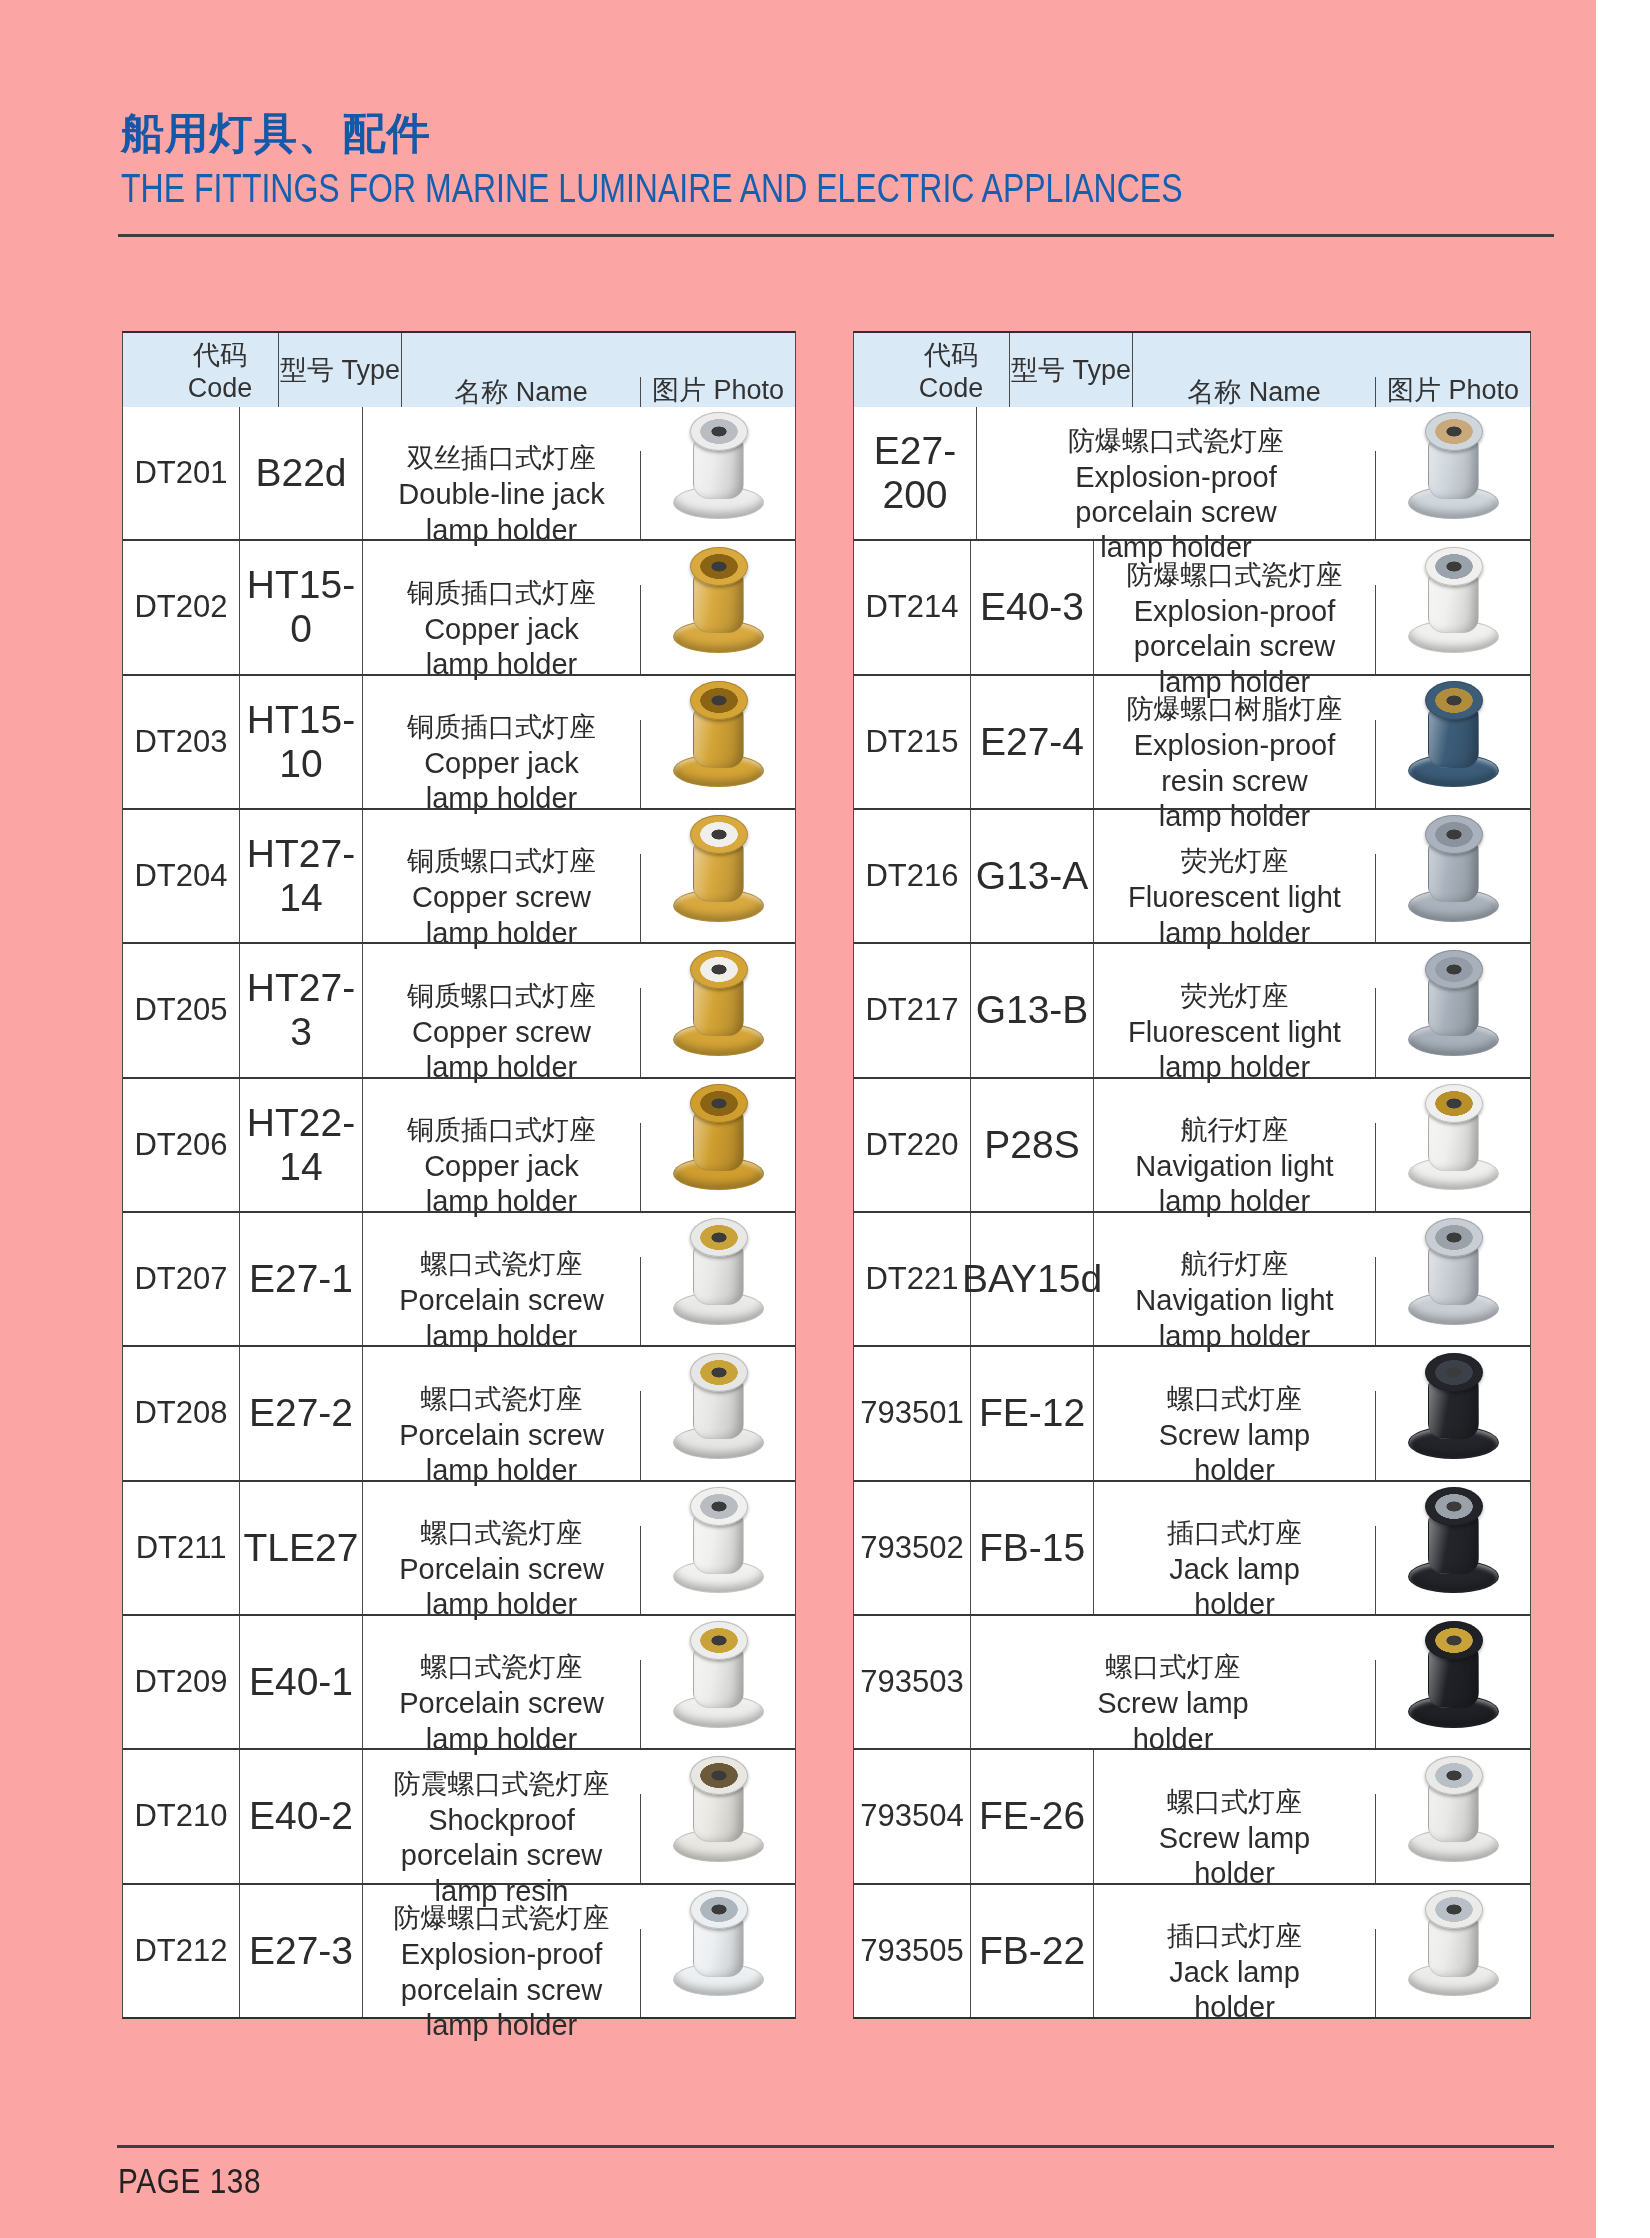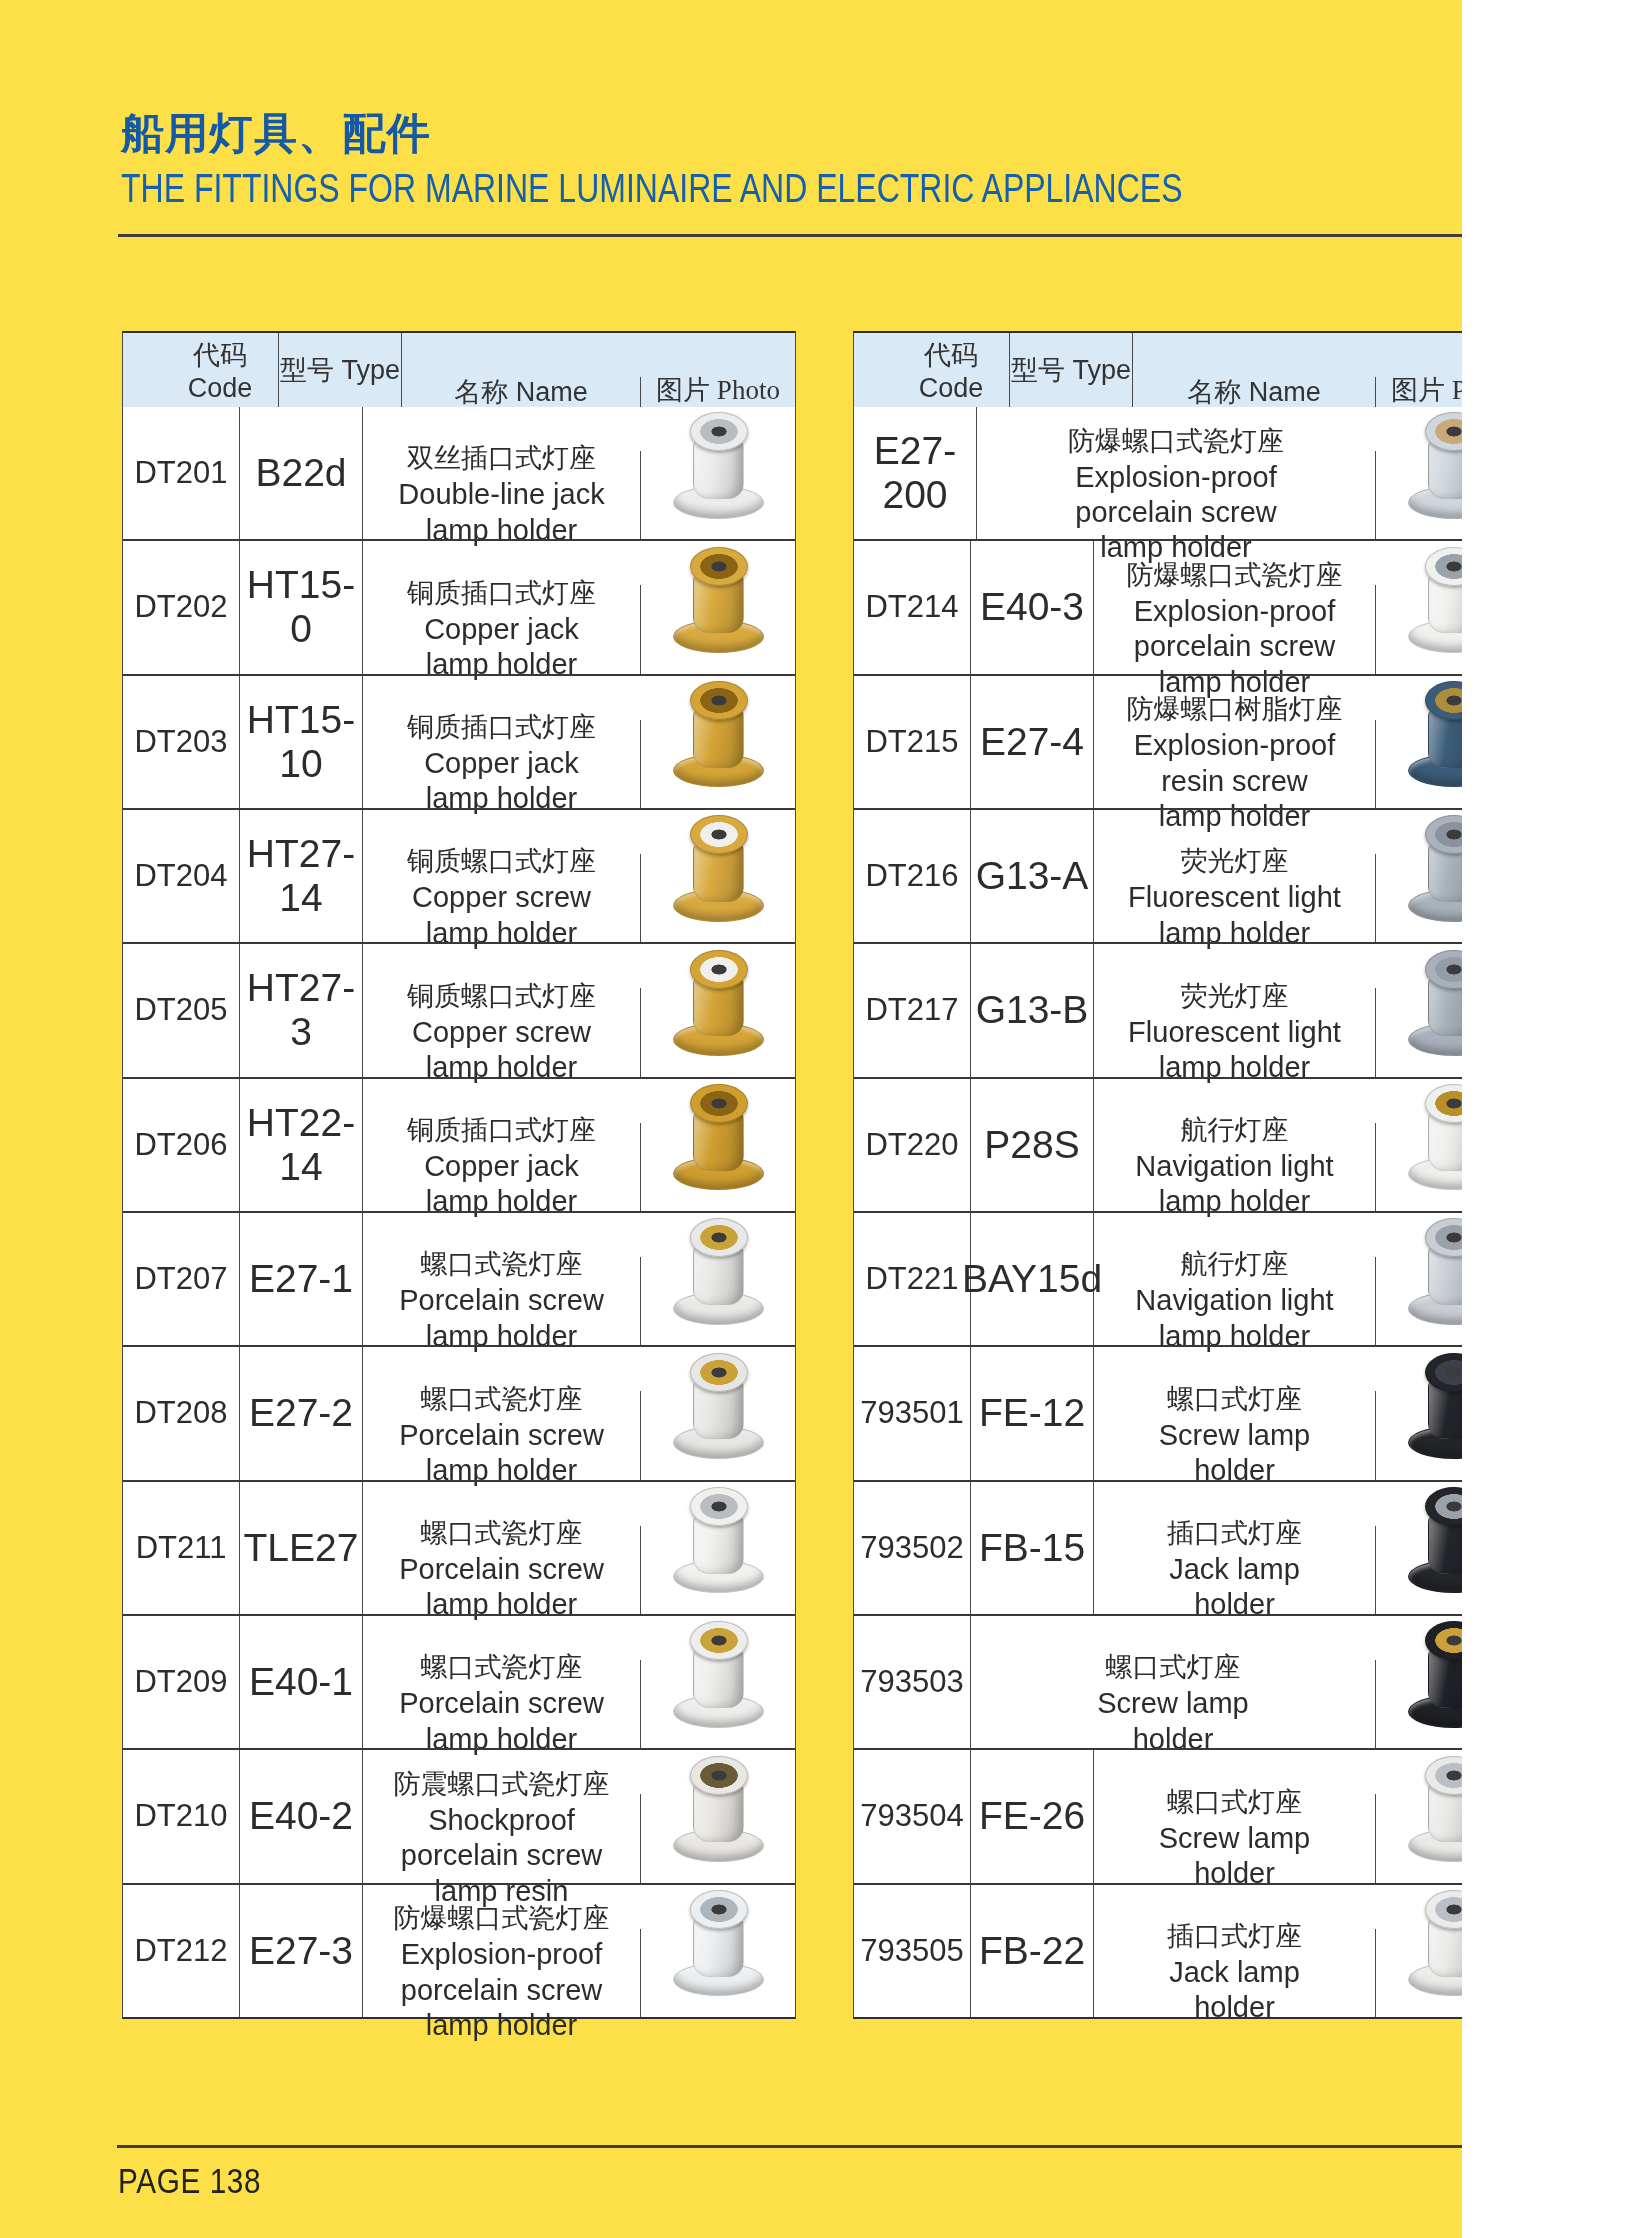--- a/index.html
+++ b/index.html
@@ -1,17 +1,17 @@
 <!DOCTYPE html>
 <html style="font-size:10.6px"><head>
 <meta charset="utf-8">
 <style>
   html,body { margin:0; padding:0; background:#ffffff; }
   .page {
-    position:relative; width:1462px; height:2239px; background:#fde047;
+    position:relative; width:1596px; height:2239px; background:#fca5a5;
     font-family:"Liberation Sans", "DejaVu Sans", sans-serif; overflow:hidden;
   }
   
   .title-zh {
     position:absolute; left:121px; top:112px; margin:0;
     font-size:43px; font-weight:600; color:#1458a8; letter-spacing:1.3px; line-height:1;
   }
   .title-en {
     position:absolute; left:121px; top:168px; margin:0;
     font-size:40px; font-weight:400; color:#1460ae; line-height:1; white-space:nowrap;
@@ -30,21 +30,21 @@
   .ftable.left  { left:122px;  width:674px; }
   .ftable.right { left:853px; width:678px; }
   .trow { display:flex; flex:1; align-items:stretch; min-height:0; }
   .trow.thead { flex:0 0 74px; background:#d9e9f6;padding-left:39px; }
   .trow.data ~ .trow.data { border-top:2.7px solid #383838; }
   .cell {
     display:flex; align-items:center; justify-content:center; text-align:center;
     border-right:1.3px solid #4a4a4a; box-sizing:border-box; min-width:0;
     color:#2c2c2c;
   }
-  .cell:last-child { border-right:none;font-family:Liberation Serif, serif; }
+  .cell:last-child { border-right:none; }
   .cell.code  { width:117px; flex:none; font-size:31px; }
   .cell.type  { width:123px; flex:none; font-size:39px; }
   .cell.name  { flex:1 1 auto; flex-direction:column; padding:5.3px 10.6px;margin-top:44px; }
   .cell.photo { width:154px; flex:none; }
   .thead .cell { font-size:27px; color:#333333; font-weight:400; }
   .name-zh { font-size:27px; line-height:1.2; margin-bottom:2.7px; }
   .name-en { font-size:29px; line-height:1.22; white-space:pre-line; }
   
   .photo { position:relative; width:100px; height:113px; }
   .p-base {

